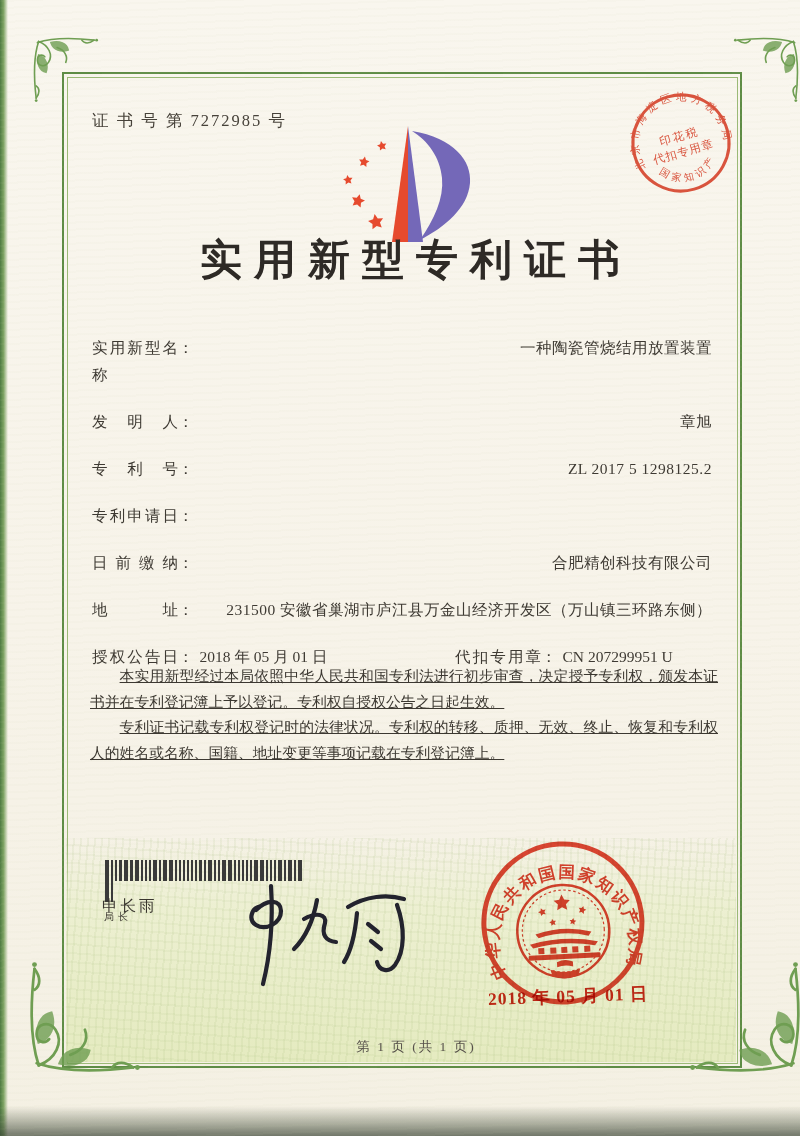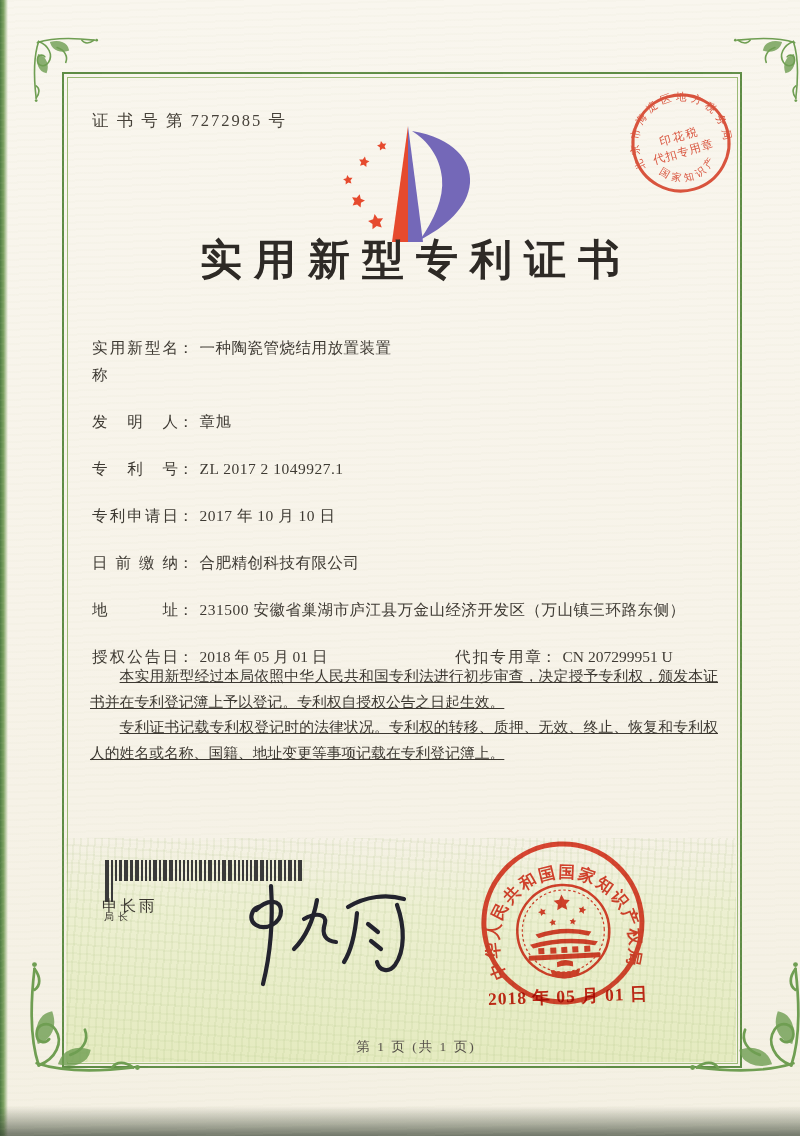--- a/index.html
+++ b/index.html
@@ -35,21 +35,21 @@
   .abs{position:absolute;z-index:3;}
   .cert-no{left:92px;top:110px;font-size:16.5px;letter-spacing:2px;color:#47423a;}
   .logo{left:318px;top:120px;width:176px;height:142px;}
   .title{left:0;right:0;top:232px;text-align:center;font-size:42px;font-weight:600;
     letter-spacing:12px;color:#2e2a26;}
   .fields{left:92px;top:334px;width:620px;display:flex;flex-direction:column;gap:20px;
     font-size:15.5px;line-height:27px;}
   .frow{display:flex;align-items:flex-start;}
   .flabel{display:inline-block;width:86px;text-align:justify;text-align-last:justify;flex:none;}
   .fcolon{flex:none;margin-right:6px;}
-  .fvalue{flex:1;letter-spacing:.5px;}
+  .fvalue{flex:1;letter-spacing:.5px;text-align:right;}
   .grant-right{position:absolute;left:363px;top:0;display:flex;}
   .paras{left:90px;top:664px;width:628px;font-size:14.8px;line-height:25.5px;
     text-align:justify;color:#3c3831;}
   .paras p{margin:0;text-indent:2em;text-decoration:underline;}
   .barcode{left:105px;top:860px;width:204px;height:21px;z-index:3;}
   .barcode span{display:inline-block;height:100%;background:#3a3a3a;margin-right:2px;vertical-align:top;}
   .officer-title{left:104px;top:910px;font-size:10px;letter-spacing:4px;color:#3a362f;}
   .officer-name{left:102px;top:896px;font-size:15.5px;letter-spacing:3px;color:#3a362f;}
   .signature{left:220px;top:878px;width:205px;height:115px;z-index:4;}
   .stamp{z-index:4;mix-blend-mode:multiply;opacity:.93;}
@@ -135,26 +135,25 @@
       <span class="fvalue">一种陶瓷管烧结用放置装置</span>
     </div>
     <div class="frow">
       <span class="flabel">发明人</span>
         <span class="fcolon">：</span>
       <span class="fvalue">章旭</span>
     </div>
     <div class="frow">
       <span class="flabel">专利号</span>
         <span class="fcolon">：</span>
-      <span class="fvalue">ZL 2017 2 1049927.1</span>
+      <span class="fvalue">ZL 2017 5 1298125.2</span>
     </div>
     <div class="frow">
       <span class="flabel">专利申请日</span>
         <span class="fcolon">：</span>
-      <span class="fvalue">2017 年 10 月 10 日</span>
     </div>
     <div class="frow">
       <span class="flabel">日前缴纳</span>
         <span class="fcolon">：</span>
       <span class="fvalue">合肥精创科技有限公司</span>
     </div>
     <div class="frow">
       <span class="flabel">地址</span>
         <span class="fcolon">：</span>
       <span class="fvalue">231500 安徽省巢湖市庐江县万金山经济开发区（万山镇三环路东侧）</span>

